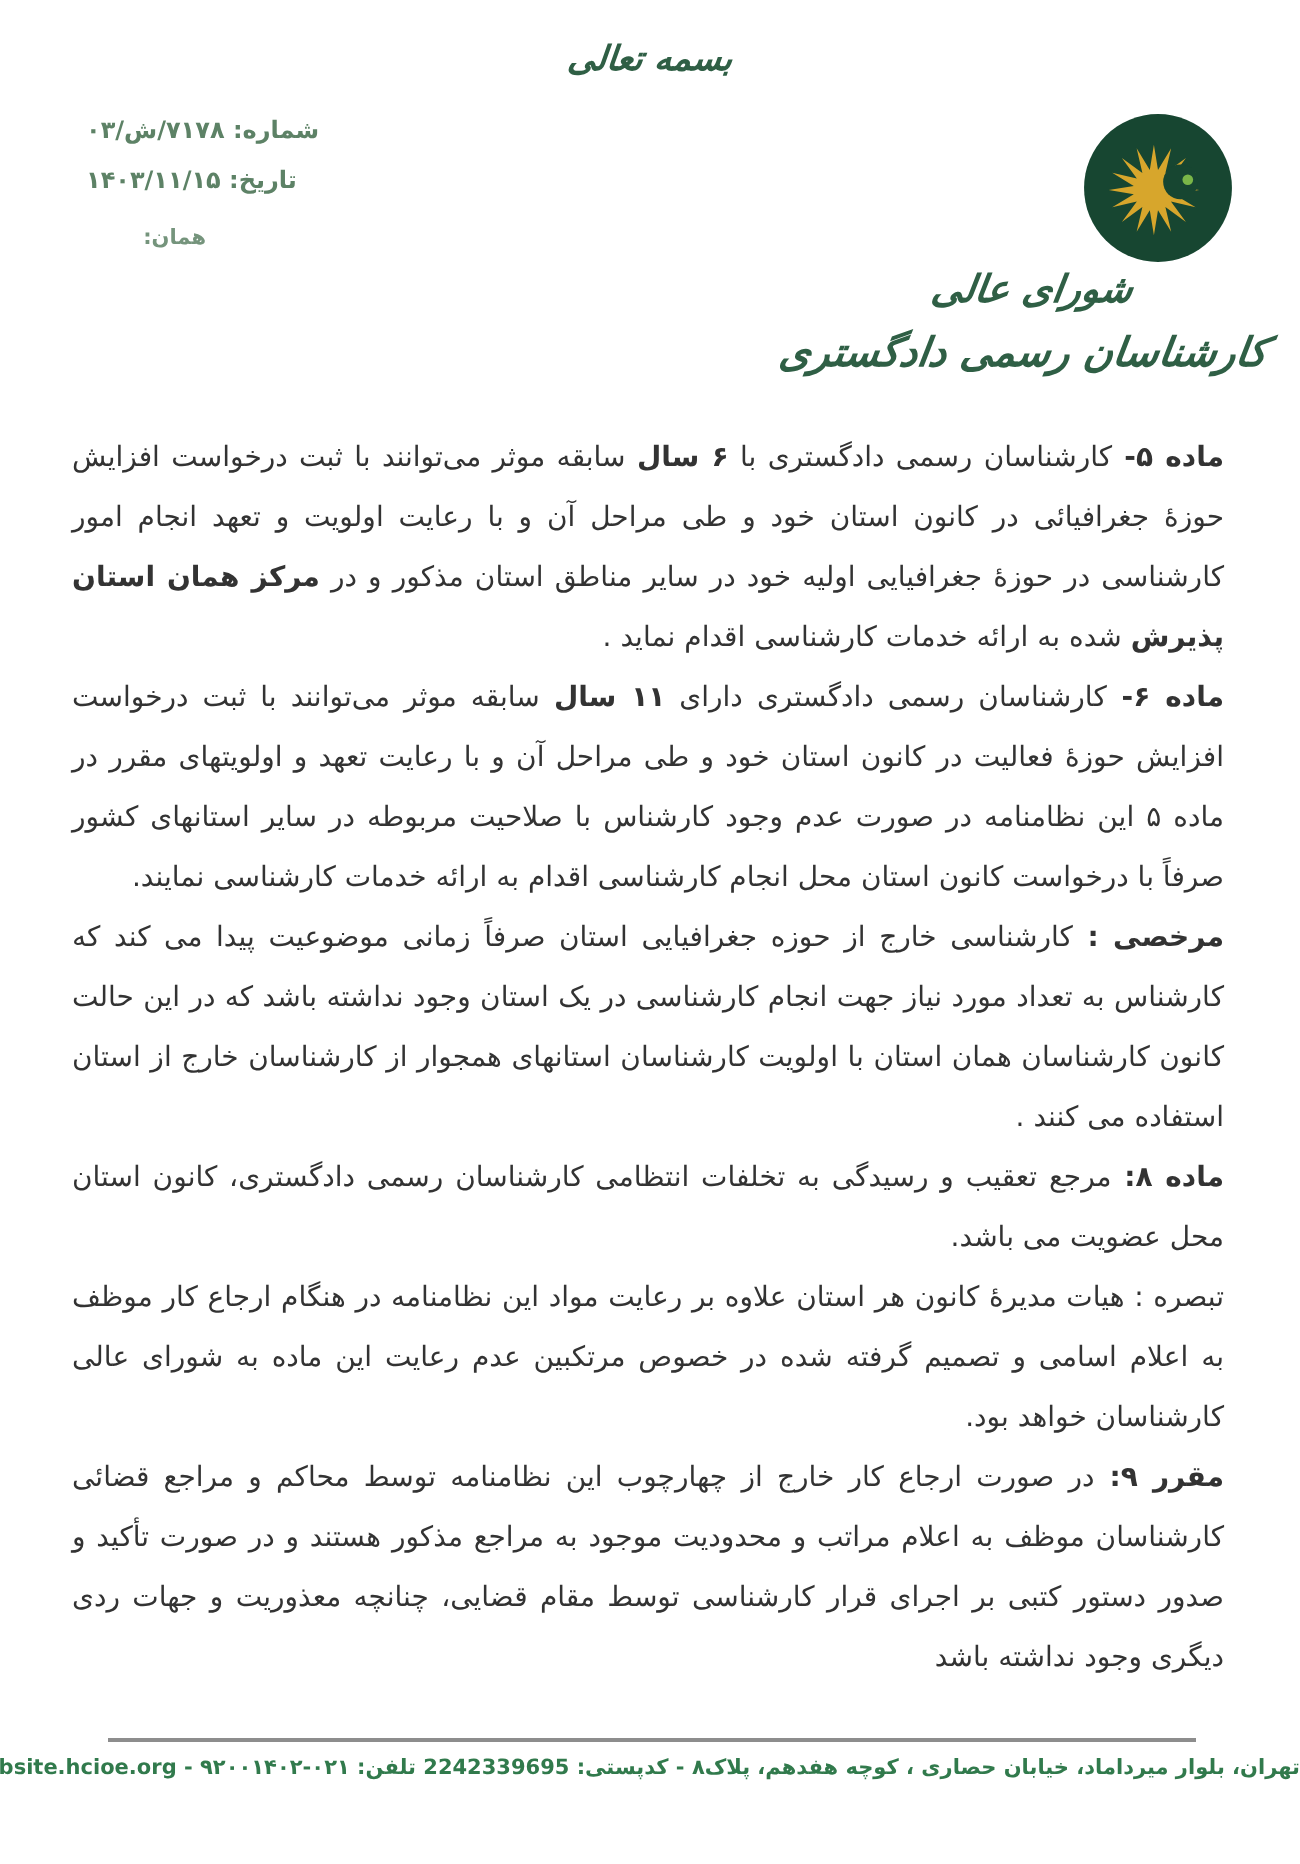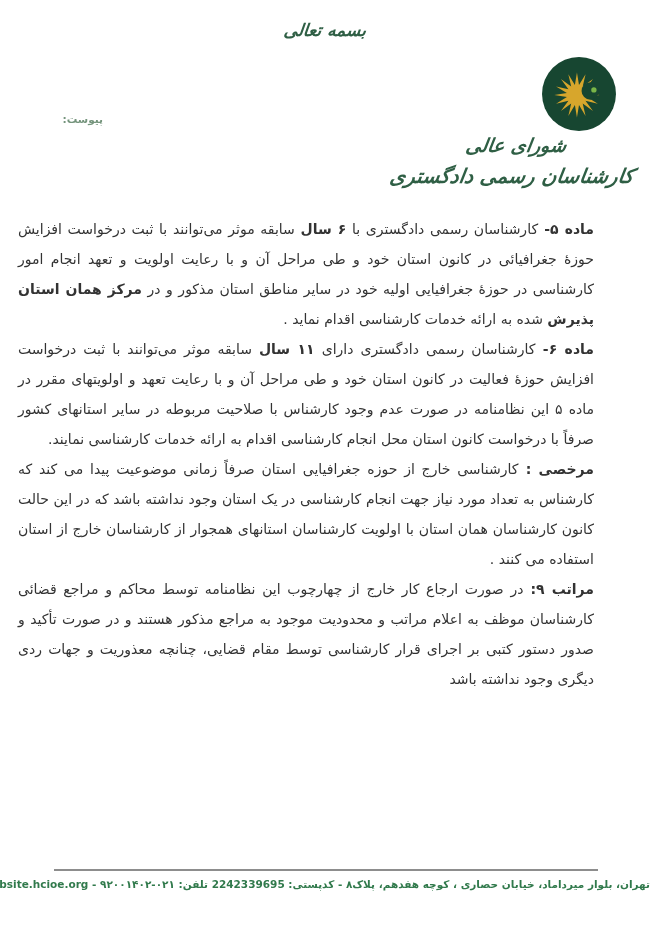--- a/index.html
+++ b/index.html
@@ -85,21 +85,21 @@
     font-weight: bold;
     transform: skewX(-8deg);
   }
   .org-line1 { font-size: 19px; margin-bottom: 8px; }
   .org-line2 { font-size: 20px; white-space: nowrap; }
 
   
   .doc-body {
     position: absolute;
     top: 214px;
-    right: 56px;
+    right: 38px;
     width: 576px;
     direction: rtl;
     text-align: justify;
     color: var(--body-text);
     font-size: 14px;
     line-height: 30px;
   }
   .para { margin: 0; }
   .bold { font-weight: bold; }
 
@@ -126,41 +126,53 @@
   }
   .footer-website { font-weight: bold; }
 </style>
 </head>
 <body>
 
 <div class="page">
 
   <div class="besmellah">بسمه تعالی</div>
 
-  <div class="meta-attachment">پیوست:</div>
+  <div class="meta">
+    <div class="meta-row">
+      <span>شماره:</span>
+      <span>۷۱۷۸/ش/۰۳</span>
+    </div>
+    <div class="meta-row">
+      <span>تاریخ:</span>
+      <span>۱۴۰۳/۱۱/۱۵</span>
+    </div>
+  </div>
+  <div class="meta-attachment">همان:</div>
 
   <div class="logo">
     <svg viewBox="0 0 74 74">
       <circle class="disc" cx="37" cy="37" r="36"></circle>
       <polygon class="rays" transform="translate(35,38)" points="22,0 9.8,2 20.3,8.4 8.3,5.6 15.6,15.6 5.6,8.3 8.4,20.3 2,9.8 0,22 -2,9.8 -8.4,20.3 -5.6,8.3 -15.6,15.6 -8.3,5.6 -20.3,8.4 -9.8,2 -22,0 -9.8,-2 -20.3,-8.4 -8.3,-5.6 -15.6,-15.6 -5.6,-8.3 -8.4,-20.3 -2,-9.8 0,-22 2,-9.8 8.4,-20.3 5.6,-8.3 15.6,-15.6 8.3,-5.6 20.3,-8.4 9.8,-2"></polygon>
       <circle class="notch" cx="48" cy="34" r="8.5"></circle>
       <circle class="dot" cx="51.5" cy="33" r="2.6"></circle>
     </svg>
   </div>
 
   <div class="org-name">
     <div class="org-line1">شورای عالی</div>
     <div class="org-line2">کارشناسان رسمی دادگستری</div>
   </div>
 
   <div class="doc-body">
       <p class="para"><span class="bold">ماده ۵- </span><span>کارشناسان رسمی دادگستری با </span><span class="bold">۶ سال</span><span> سابقه موثر می‌توانند با ثبت درخواست افزایش حوزهٔ جغرافیائی در کانون استان خود و طی مراحل آن و با رعایت اولویت و تعهد انجام امور کارشناسی در حوزهٔ جغرافیایی اولیه خود در سایر مناطق استان مذکور و در </span><span class="bold">مرکز همان استان پذیرش</span><span> شده به ارائه خدمات کارشناسی اقدام نماید .</span></p>
       <p class="para"><span class="bold">ماده ۶- </span><span>کارشناسان رسمی دادگستری دارای </span><span class="bold">۱۱ سال</span><span> سابقه موثر می‌توانند با ثبت درخواست افزایش حوزهٔ فعالیت در کانون استان خود و طی مراحل آن و با رعایت تعهد و اولویتهای مقرر در ماده ۵ این نظامنامه در صورت عدم وجود کارشناس با صلاحیت مربوطه در سایر استانهای کشور  صرفاً با درخواست کانون استان محل انجام کارشناسی اقدام به ارائه خدمات کارشناسی نمایند.</span></p>
       <p class="para"><span class="bold">مرخصی : </span><span>کارشناسی خارج از حوزه جغرافیایی استان صرفاً زمانی موضوعیت پیدا می کند که کارشناس به تعداد مورد نیاز جهت انجام کارشناسی در یک استان وجود نداشته باشد که در این حالت کانون کارشناسان همان استان با اولویت کارشناسان استانهای همجوار از کارشناسان خارج از استان استفاده می کنند .</span></p>
-      <p class="para"><span class="bold">مراتب ۹: </span><span>در صورت ارجاع کار خارج از چهارچوب این نظامنامه توسط محاکم و مراجع قضائی کارشناسان موظف به اعلام مراتب و محدودیت موجود به مراجع مذکور هستند و در صورت تأکید و صدور دستور کتبی بر اجرای قرار کارشناسی توسط مقام قضایی، چنانچه معذوریت و جهات ردی دیگری وجود نداشته باشد</span></p>
+      <p class="para"><span class="bold">ماده ۸: </span><span>مرجع تعقیب و رسیدگی به تخلفات انتظامی کارشناسان رسمی دادگستری، کانون استان محل عضویت می باشد.</span></p>
+      <p class="para"><span>تبصره : هیات مدیرهٔ کانون هر استان علاوه بر رعایت مواد این نظامنامه در هنگام ارجاع کار موظف به اعلام اسامی و تصمیم گرفته شده در خصوص مرتکبین عدم رعایت این ماده به شورای عالی کارشناسان خواهد بود.</span></p>
+      <p class="para"><span class="bold">مقرر ۹: </span><span>در صورت ارجاع کار خارج از چهارچوب این نظامنامه توسط محاکم و مراجع قضائی کارشناسان موظف به اعلام مراتب و محدودیت موجود به مراجع مذکور هستند و در صورت تأکید و صدور دستور کتبی بر اجرای قرار کارشناسی توسط مقام قضایی، چنانچه معذوریت و جهات ردی دیگری وجود نداشته باشد</span></p>
     </div>
 
   <div class="footer-divider"></div>
   <div class="footer-text">
     <span>تهران، بلوار میرداماد، خیابان حصاری ، کوچه هفدهم، پلاک۸ - کدپستی: 2242339695 تلفن: ۰۲۱-۹۲۰۰۱۴۰۲ - </span><span class="footer-website">website.hcioe.org</span>
   </div>
 
 </div>
 
 </body></html>

